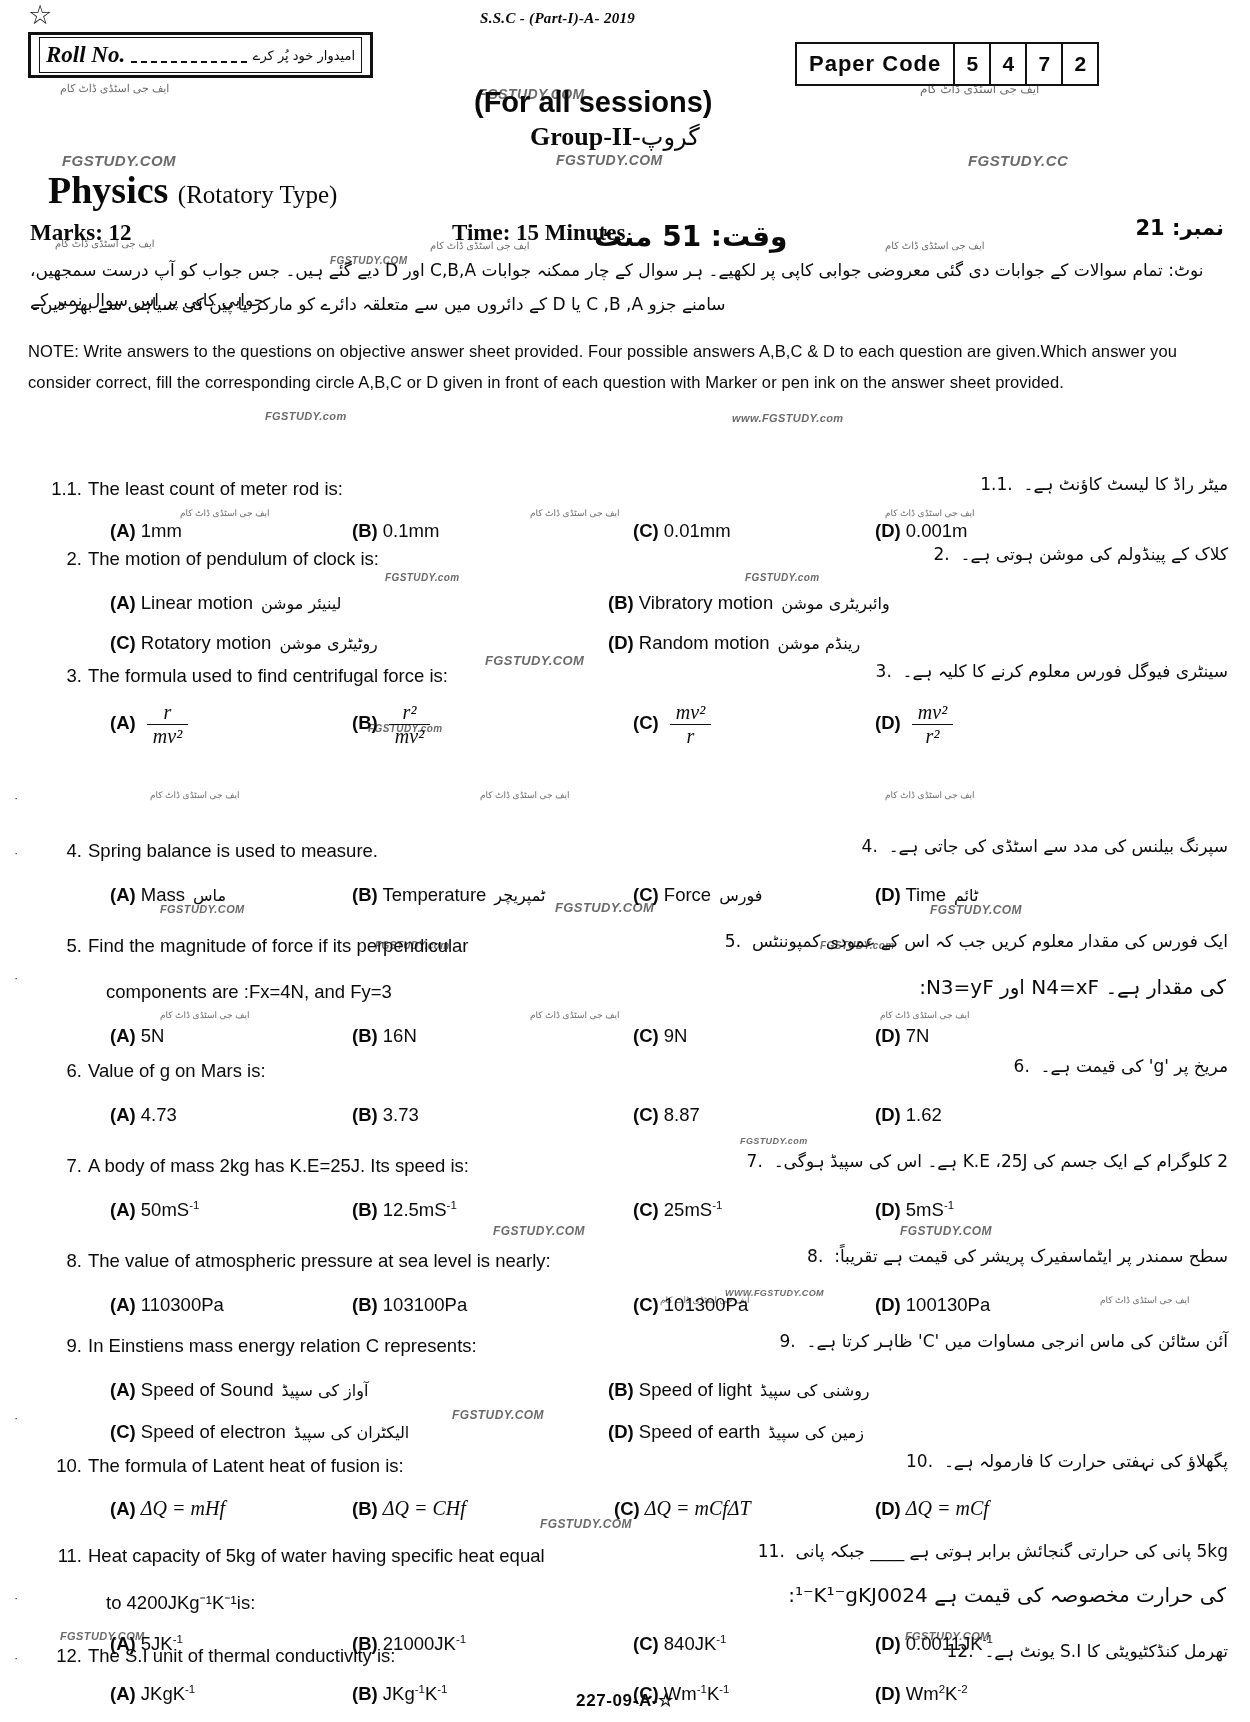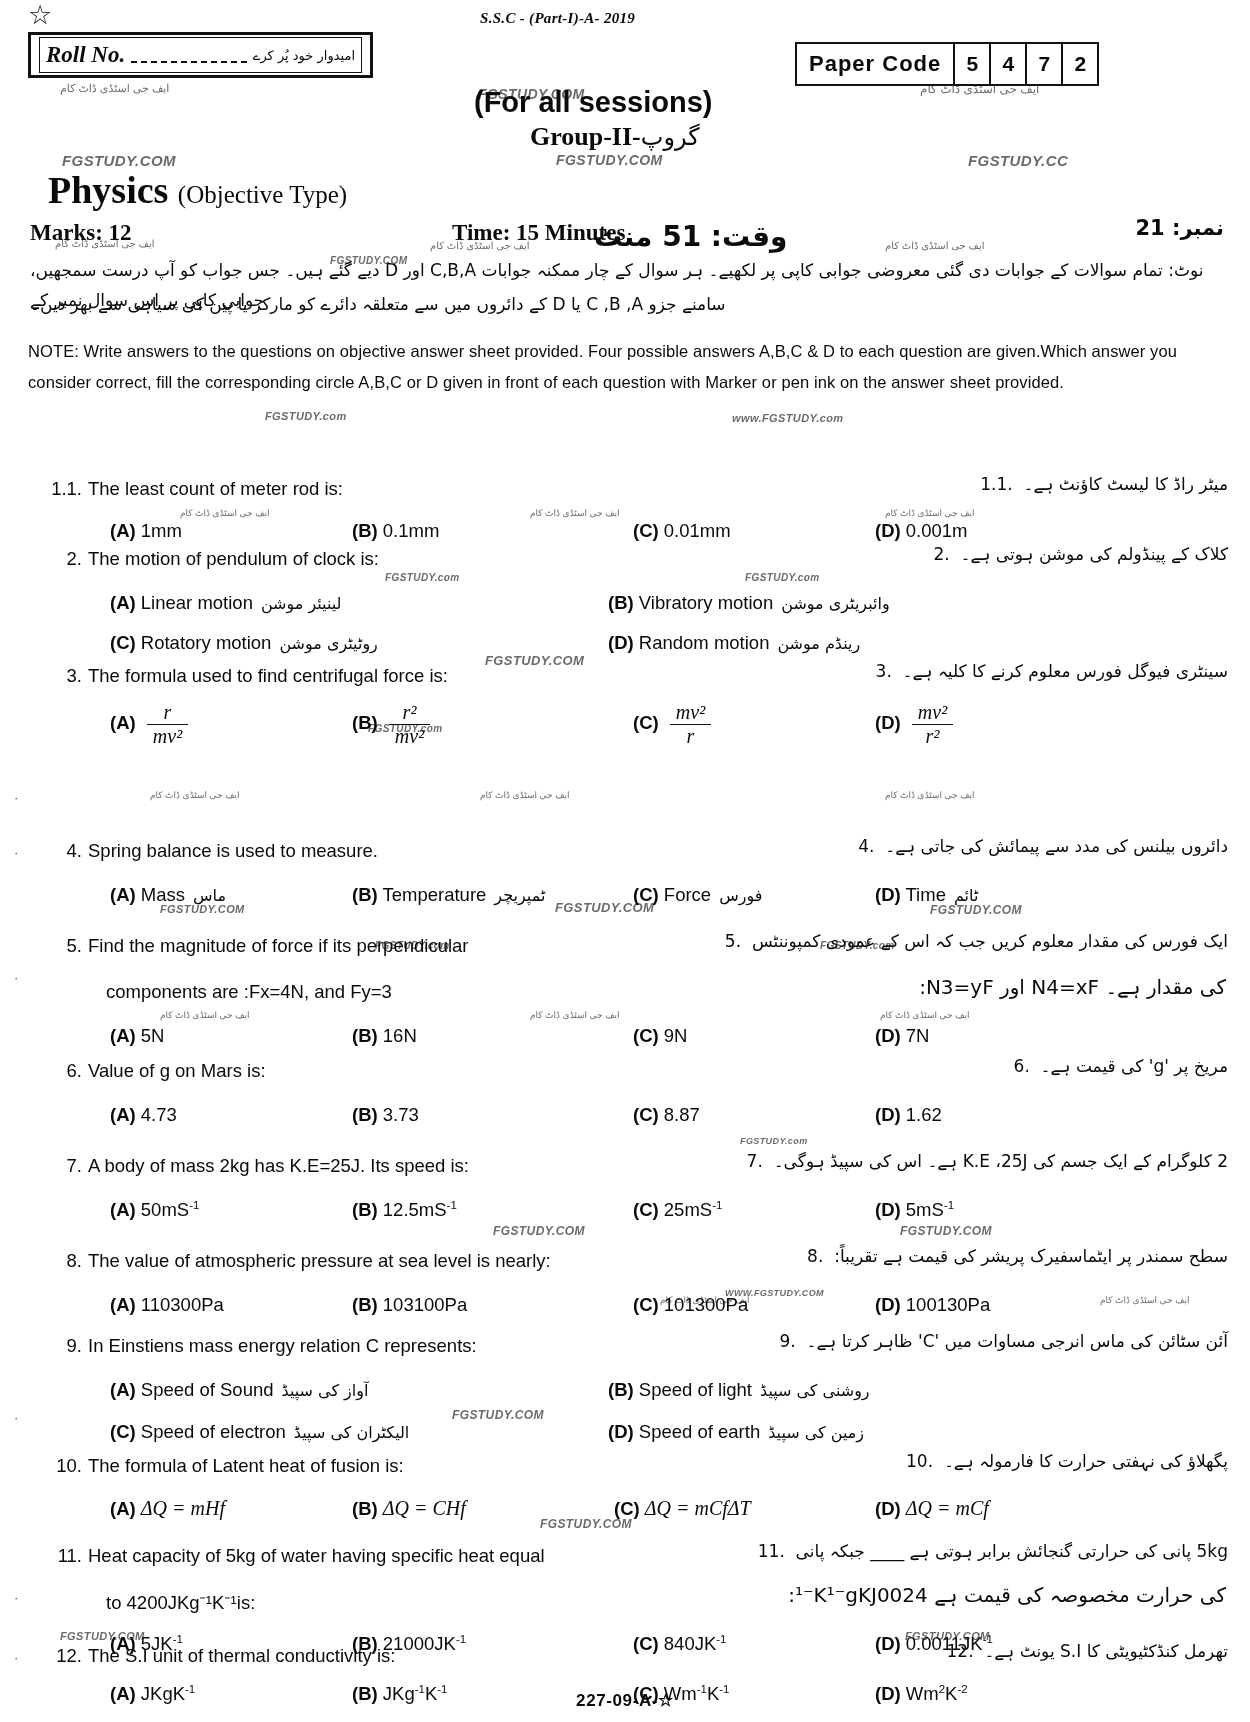--- a/index.html
+++ b/index.html
@@ -213,21 +213,21 @@
   <div class="abs codebox" style="left:795px; top:42px;">
     <div class="cell lbl">Paper Code</div>
     <div class="cell">5</div>
     <div class="cell">4</div>
     <div class="cell">7</div>
     <div class="cell">2</div>
   </div>
 
   <div class="abs subject" style="left:48px; top:168px;">
     <span>Physics</span>
-    <span class="ot">(Objective Type)</span>
+    <span class="ot">(Rotatory Type)</span>
   </div>
 
 
   <div class="abs marks" style="left:30px; top:220px;">Marks: 12</div>
   <div class="abs time" style="left:452px; top:220px;">
     <span>Time: 15 Minutes</span>
   </div>
   <div class="abs urdu" style="left:594px; top:220px; font-size:28px; font-weight:bold;">وقت: 15 منٹ</div>
   <div class="abs urdu" style="right:26px; top:216px; font-size:21px; font-weight:bold;">نمبر: 12</div>
 
@@ -281,21 +281,21 @@
     <div class="opt" style="left:875px; top:36px;">
       <span class="lt">(D)</span>
       <span class="frac"><span class="num">mv²</span><span class="den">r²</span></span>
     </div>
   </div>
 
   <div class="qblock" style="top:840px;">
     <div class="qrow">
       <span class="qnum">4.</span>
       <span class="qtext">Spring balance is used to measure.</span>
-      <span class="qurdu"><span>دائروں بیلنس کی مدد سے پیمائش کی جاتی ہے۔</span> &nbsp;.<span>4</span></span>
+      <span class="qurdu"><span>سپرنگ بیلنس کی مدد سے اسٹڈی کی جاتی ہے۔</span> &nbsp;.<span>4</span></span>
     </div>
     <div class="opt" style="left:110px; top:44px;"><span class="lt">(A)</span> <span>Mass</span><span class="ur">ماس</span></div>
     <div class="opt" style="left:352px; top:44px;"><span class="lt">(B)</span> <span>Temperature</span><span class="ur">ٹمپریچر</span></div>
     <div class="opt" style="left:633px; top:44px;"><span class="lt">(C)</span> <span>Force</span><span class="ur">فورس</span></div>
     <div class="opt" style="left:875px; top:44px;"><span class="lt">(D)</span> <span>Time</span><span class="ur">ٹائم</span></div>
   </div>
 
   <div class="qblock" style="top:935px;">
     <div class="qrow">
       <span class="qnum">5.</span>

